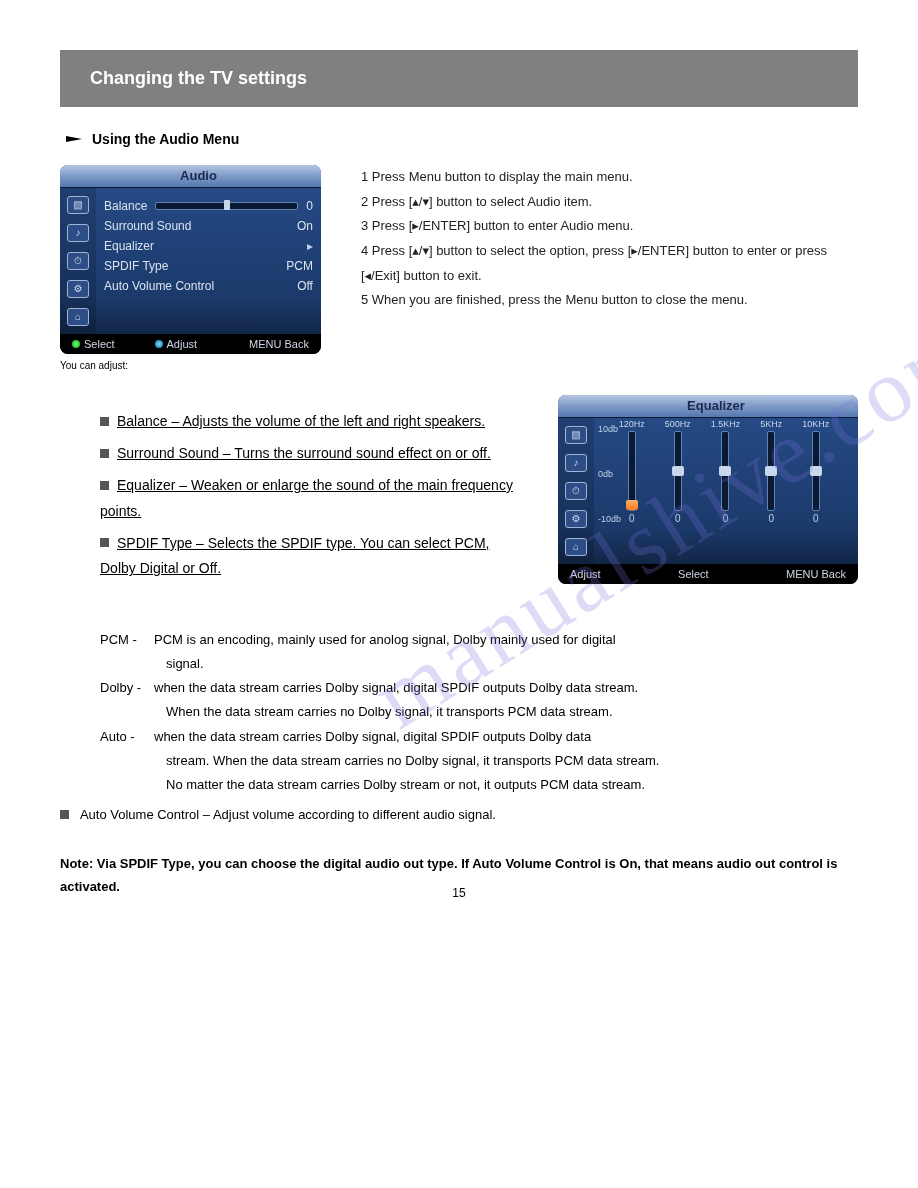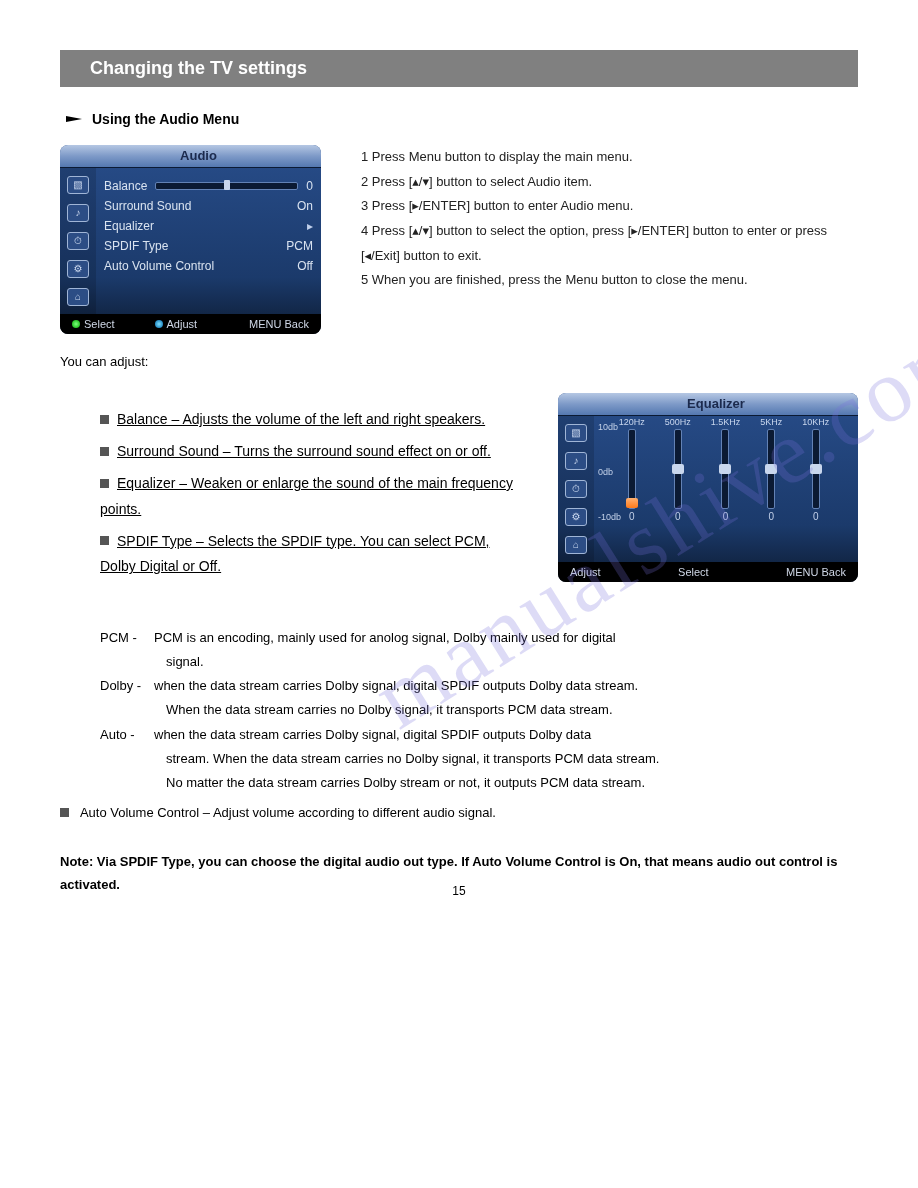--- a/index.html
+++ b/index.html
@@ -13,21 +13,21 @@
   }
   .page {
     padding: 50px 60px 30px 60px;
     position: relative;
   }
   .title-bar {
     background: #808080;
     color: #fff;
     font-weight: bold;
     font-size: 18px;
-    padding: 8px 30px;
+    padding: 18px 30px;
     margin-bottom: 24px;
   }
   .section-head {
     display: flex;
     align-items: center;
     font-weight: bold;
     font-size: 14px;
     margin-bottom: 18px;
     margin-left: 6px;
   }
@@ -131,22 +131,22 @@
   }
   .dot-green::before { background: radial-gradient(#7dff7d,#0a0); border-radius:50%; }
   .dot-cyan::before  { background: radial-gradient(#7ddfff,#06a); border-radius:50%; }
 
   .steps {
     font-size: 13px;
     line-height: 1.9;
     color: #222;
   }
   .adjust-intro {
-    margin-top: 20px;
-    font-size: 13px;
+    margin-top: 6px;
+    font-size: 10px;
   }
   .row2 {
     display: flex;
     gap: 36px;
     margin-top: 24px;
     align-items: flex-start;
   }
   .bullets {
     flex: 1;
     font-size: 14px;

